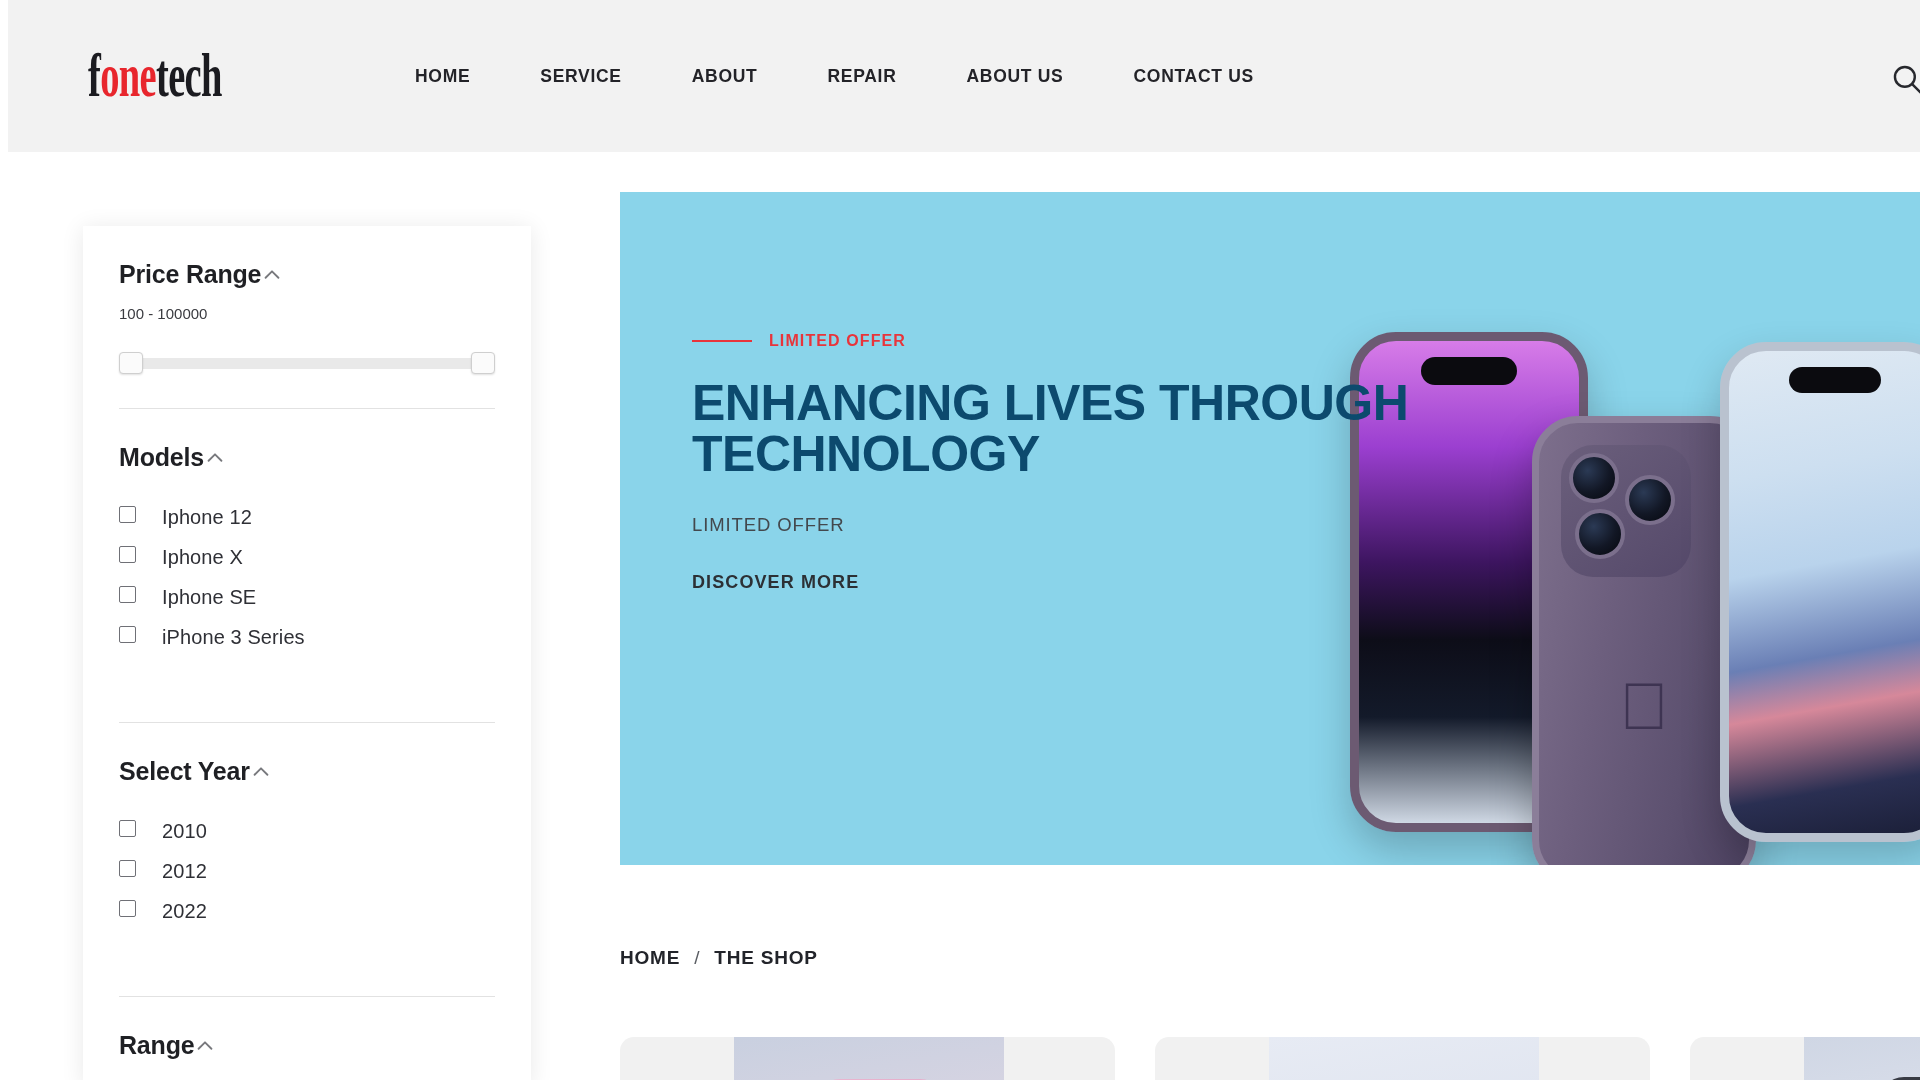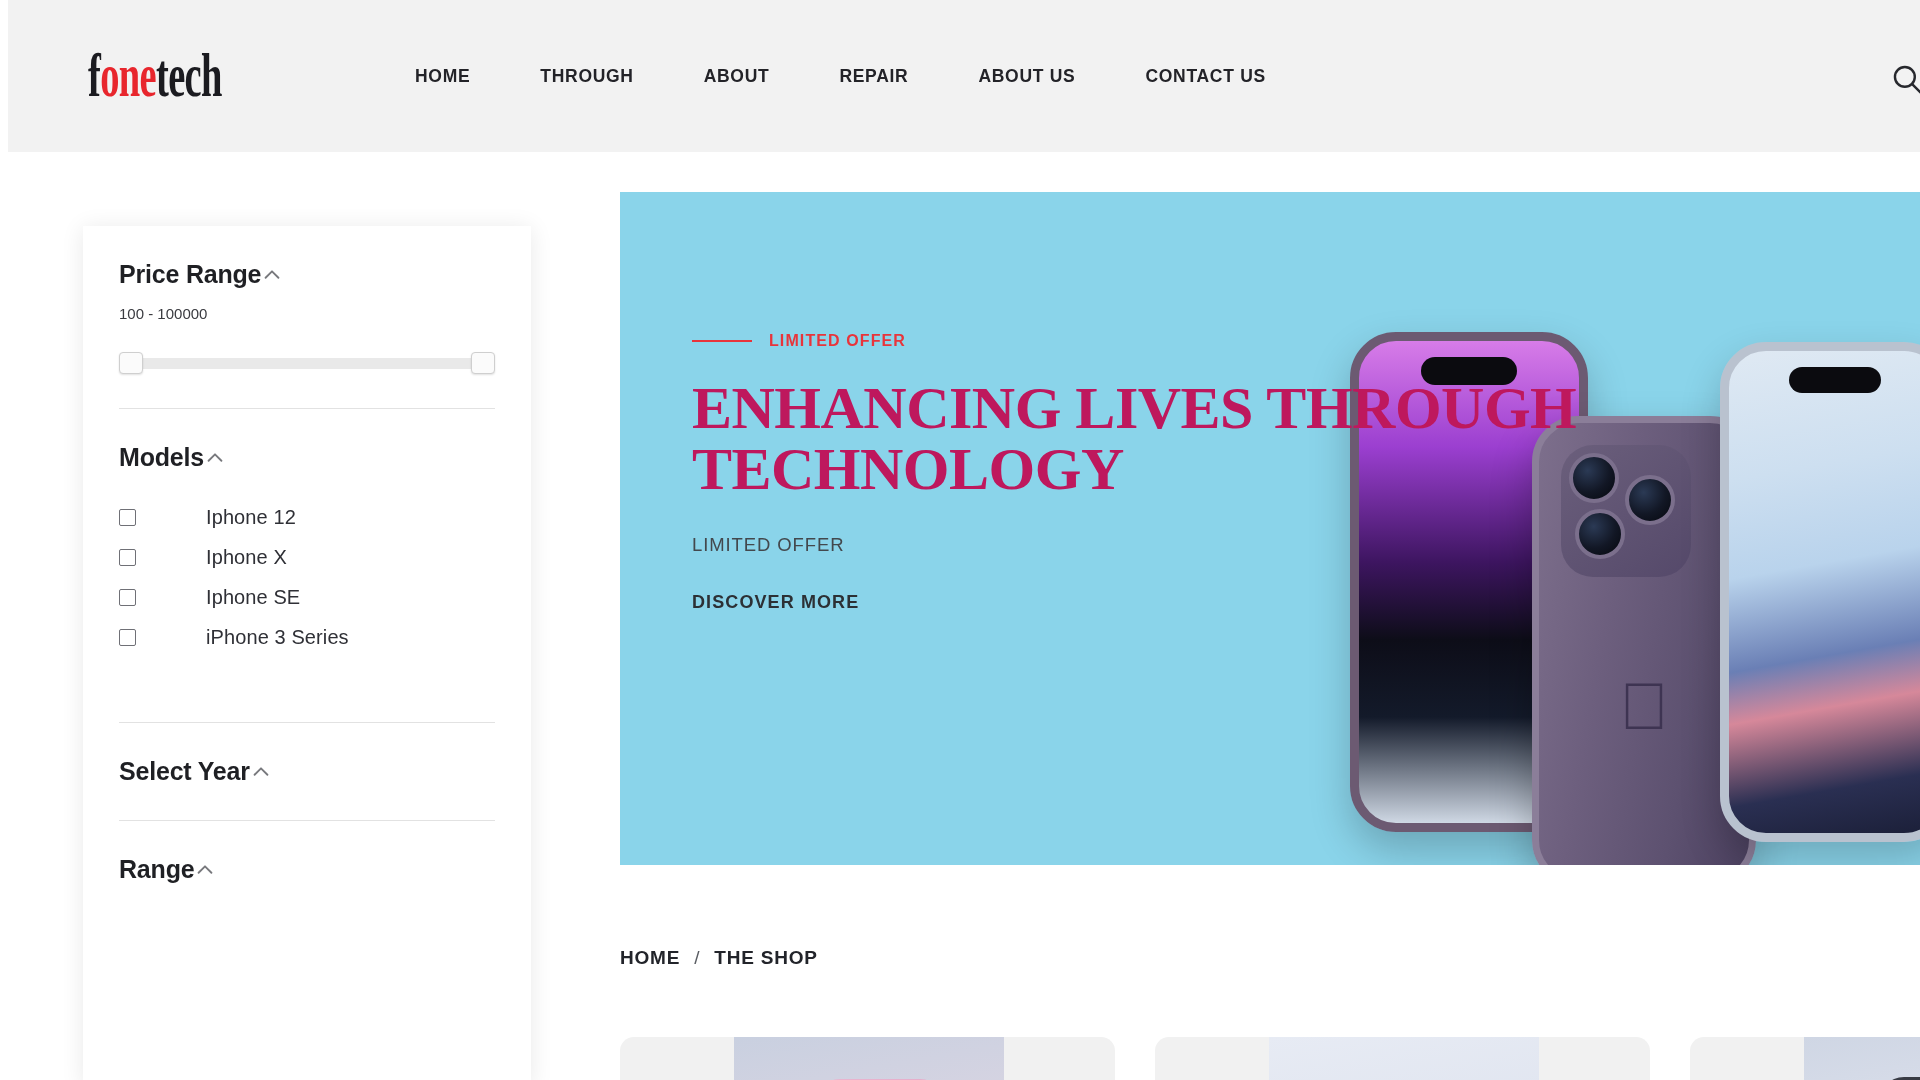--- a/index.html
+++ b/index.html
@@ -85,24 +85,23 @@
     box-shadow:0 1px 2px rgba(0,0,0,.12);
     cursor:pointer;
   }
   .slider .knob.left{ left:0; }
   .slider .knob.right{ right:0; }
 
   .divider{ height:1px; background:#e2e2e2; margin-top:34px; }
 
   .check-list{ margin-top:34px; }
   .check-row{
-    display:flex; align-items:center;
+    display:flex; align-items:flex-start;
     margin-bottom:17px;
     cursor:pointer;
-    gap:44px;
   }
   .check-row .box{
     width:17px; height:17px;
     border:1.4px solid #6f7076; border-radius:2px;
     background:#fff; flex:0 0 auto;
   }
   .check-row .lbl{
     margin-left:26px;
     font-size:20px; color:#2f3036; letter-spacing:0.1px;
   }
@@ -118,24 +117,23 @@
   .hero-copy{ position:absolute; left:72px; top:140px; width:1000px; }
   .eyebrow{ display:flex; align-items:center; }
   .eyebrow .dash{ width:60px; height:2px; background:#e8343b; }
   .eyebrow .etext{
     margin-left:17px;
     font-size:16px; font-weight:700; letter-spacing:1.1px;
     color:#e8343b;
   }
   .hero-title{
     margin-top:28px;
-    font-size:60px; font-weight:800; line-height:1.02;
-    letter-spacing:-0.5px; color:#be185d;
+    font-size:50px; font-weight:800; line-height:1.02;
+    letter-spacing:-0.5px; color:#0c4a6e;
     text-transform:uppercase;
-    font-family:Liberation Serif, serif;
   }
   .hero-sub{
     margin-top:34px;
     font-size:18.5px; letter-spacing:0.9px; color:#43484d;
   }
   .hero-cta{
     display:inline-block; margin-top:36px;
     font-size:18px; font-weight:700; letter-spacing:1.1px;
     color:#2c3035; text-decoration:none; cursor:pointer;
   }
@@ -213,21 +211,21 @@
 </head>
 <body>
 
 <div class="header">
   <div class="logo">
     <span class="lg-dark">f</span><span class="lg-red">one</span><span class="lg-dark">tech</span>
   </div>
 
   <nav class="nav">
     <a href="#">HOME</a>
-    <a href="#">THROUGH</a>
+    <a href="#">SERVICE</a>
     <a href="#">ABOUT</a>
     <a href="#">REPAIR</a>
     <a href="#">ABOUT US</a>
     <a href="#">CONTACT US</a>
   </nav>
 
   <svg class="search-icon" viewBox="0 0 24 24" fill="none" stroke="#27282d" stroke-width="1.7" style="left:1882px;">
     <circle cx="10.5" cy="10.5" r="7"></circle>
     <line x1="16" y1="16" x2="22" y2="22" stroke-linecap="round"></line>
   </svg>
@@ -280,20 +278,34 @@
       </div>
       <div class="divider"></div>
     </section>
 
     <section class="filter-block">
       <div class="filter-head">
         <span class="filter-title">Select Year</span>
         <svg class="chev" viewBox="0 0 24 24" fill="none" stroke="#4a4b51" stroke-width="2">
           <polyline points="5,15 12,8 19,15" stroke-linecap="round" stroke-linejoin="round"></polyline>
         </svg>
+      </div>
+      <div class="check-list list-pad">
+        <label class="check-row">
+          <span class="box"></span>
+          <span class="lbl">2010</span>
+        </label>
+        <label class="check-row">
+          <span class="box"></span>
+          <span class="lbl">2012</span>
+        </label>
+        <label class="check-row">
+          <span class="box"></span>
+          <span class="lbl">2022</span>
+        </label>
       </div>
       <div class="divider"></div>
     </section>
 
     <section class="filter-block">
       <div class="filter-head">
         <span class="filter-title">Range</span>
         <svg class="chev" viewBox="0 0 24 24" fill="none" stroke="#4a4b51" stroke-width="2">
           <polyline points="5,15 12,8 19,15" stroke-linecap="round" stroke-linejoin="round"></polyline>
         </svg>

